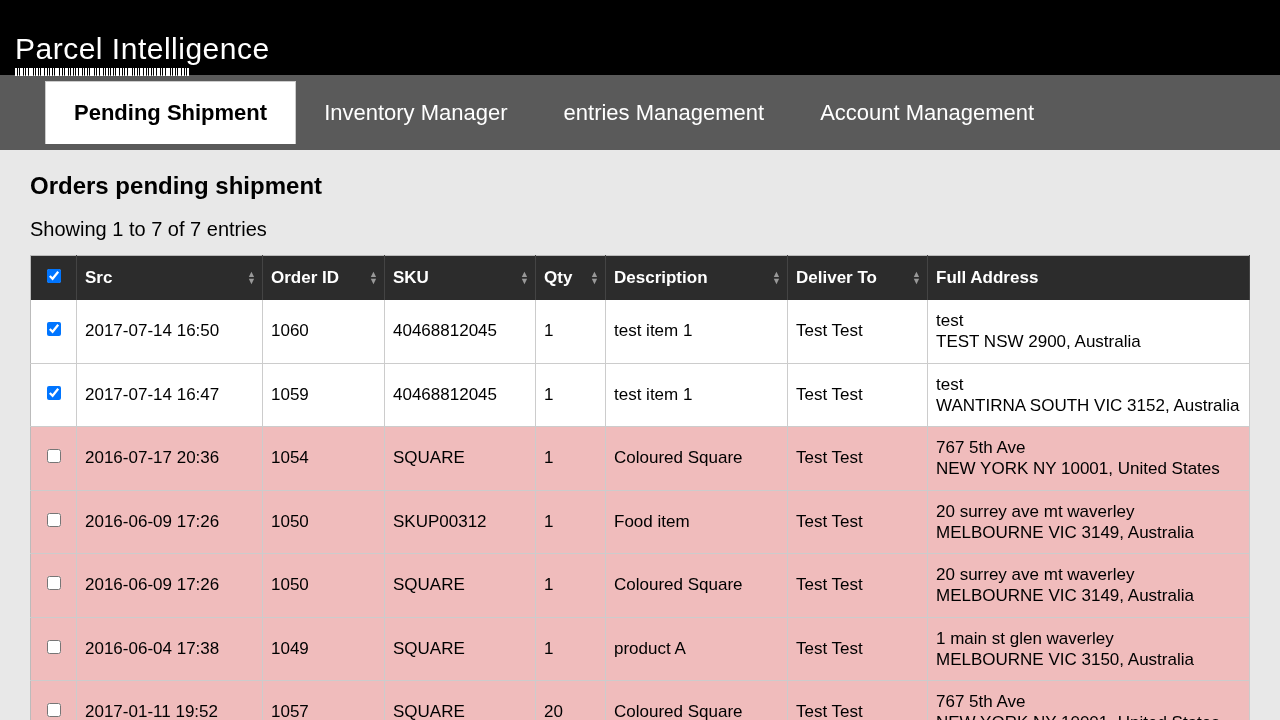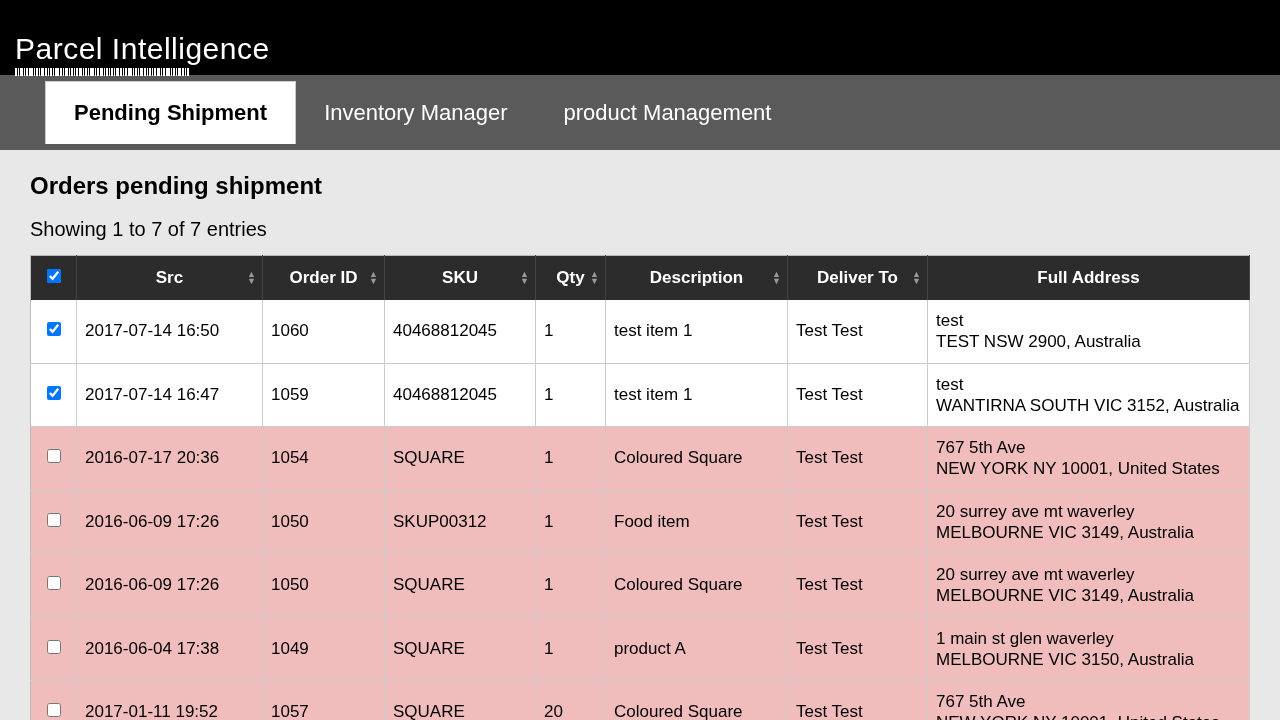--- a/index.html
+++ b/index.html
@@ -13,21 +13,21 @@
 
 .nav-wrapper { background: #5a5a5a; height: 75px; display: flex; align-items: center; padding-left: 45px; }
 .tab { color: #fff; font-size: 22px; padding: 18px 28px; cursor: pointer; }
 .tab.active { background: #fff; color: #000; font-weight: bold; border: 1px solid #ccc; border-bottom: none; }
 
 .content { padding: 22px 30px; }
 .page-title { font-size: 24px; font-weight: bold; margin-bottom: 18px; }
 .entries-text { font-size: 20px; margin-bottom: 14px; }
 
 table { width: 100%; border-collapse: collapse; font-size: 17px; border: 1px solid #bbb; }
-th { background: #2c2c2c; color: #fff; font-weight: bold; padding: 12px 8px; border-right: 1px solid #444; position: relative; text-align: center; }
+th { background: #2c2c2c; color: #fff; font-weight: bold; padding: 12px 8px; border-right: 1px solid #444; position: relative; text-align: left; }
 th .sort-icons { position: absolute; right: 6px; top: 50%; transform: translateY(-50%); font-size: 9px; line-height: 7px; color: #999; }
 td { padding: 10px 8px; border-right: 1px solid #ccc; vertical-align: middle; }
 tbody tr { background: #fff; border-bottom: 1px solid #ccc; }
 tbody tr.flagged { background: #f0bcbc; }
 .addr { line-height: 1.25; }
 .chk-col { width: 46px; text-align: center; }
 .src-col { width: 186px; }
 .oid-col { width: 122px; }
 .sku-col { width: 151px; }
 .qty-col { width: 70px; }
@@ -103,21 +103,22 @@
         <span class="bar" style="width: 2px;"></span>
         <span class="bar" style="width: 1px;"></span>
         <span class="bar" style="width: 2px;"></span>
       </div>
   </div>
 </div>
 
 <div class="nav-wrapper">
     <div class="tab active">Pending Shipment</div>
     <div class="tab">Inventory Manager</div>
-    <div class="tab">product Management</div>
+    <div class="tab">entries Management</div>
+    <div class="tab">Account Management</div>
   </div>
 
 <div class="content">
   <h1 class="page-title">Orders pending shipment</h1>
   <div class="entries-text">Showing 1 to 7 of 7 entries</div>
 
   <table>
     <thead>
       <tr>
         <th class="chk-col"><input type="checkbox" checked="" style=""></th>

